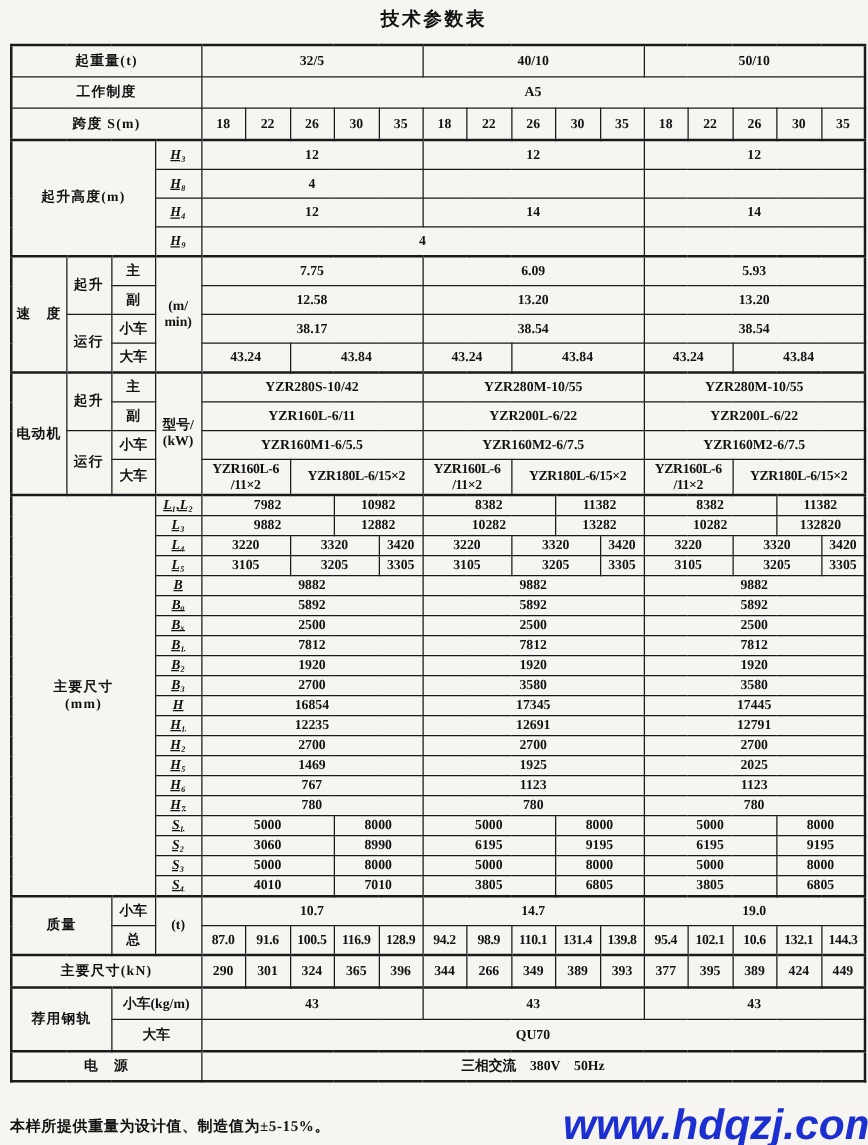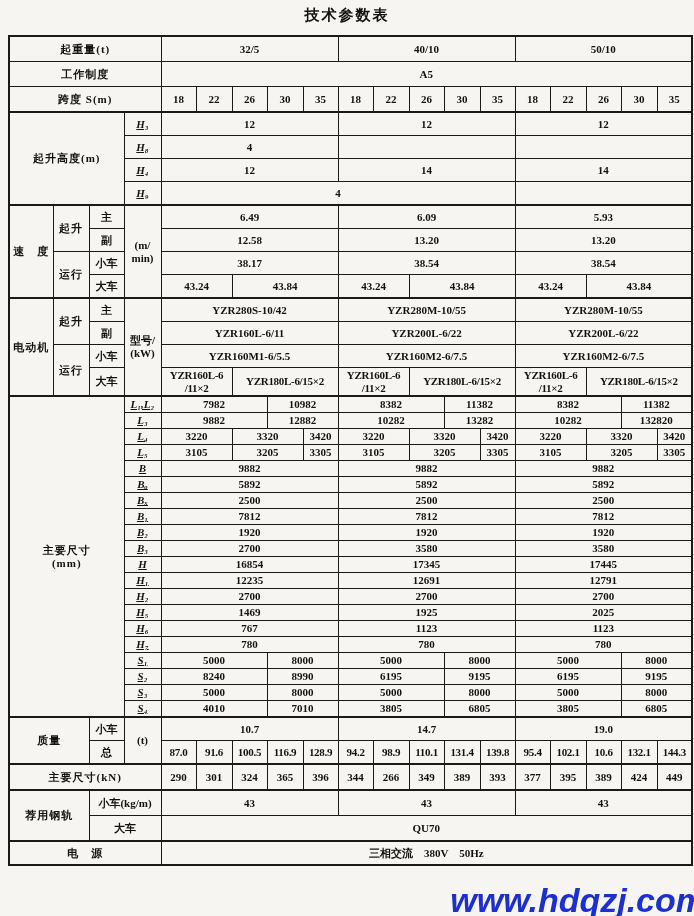--- a/index.html
+++ b/index.html
@@ -131,21 +131,21 @@
           <td class="sub">H₉</td>
           <td colspan="10" class="off">4</td>
           <td colspan="5"></td>
         </tr>
         <tr class="sec">
           <td rowspan="4" class="lbl">速　度</td>
           <td rowspan="2" class="lbl">起升</td>
           <td class="cn">主</td>
           <td rowspan="4" class="unit">(m/
 min)</td>
-          <td colspan="5">6.49</td>
+          <td colspan="5">7.75</td>
           <td colspan="5">6.09</td>
           <td colspan="5">5.93</td>
         </tr>
         <tr>
           <td class="cn">副</td>
           <td colspan="5">12.58</td>
           <td colspan="5">13.20</td>
           <td colspan="5">13.20</td>
         </tr>
         <tr>
@@ -319,21 +319,21 @@
           <td class="sub">S₁</td>
           <td colspan="3">5000</td>
           <td colspan="2">8000</td>
           <td colspan="3">5000</td>
           <td colspan="2">8000</td>
           <td colspan="3">5000</td>
           <td colspan="2">8000</td>
         </tr>
         <tr class="h18">
           <td class="sub">S₂</td>
-          <td colspan="3">8240</td>
+          <td colspan="3">3060</td>
           <td colspan="2">8990</td>
           <td colspan="3">6195</td>
           <td colspan="2">9195</td>
           <td colspan="3">6195</td>
           <td colspan="2">9195</td>
         </tr>
         <tr class="h18">
           <td class="sub">S₃</td>
           <td colspan="3">5000</td>
           <td colspan="2">8000</td>
@@ -406,14 +406,15 @@
           <td colspan="2" class="cn">大车</td>
           <td colspan="15">QU70</td>
         </tr>
         <tr class="sec">
           <td colspan="4" class="lbl">电　源</td>
           <td colspan="15">三相交流　380V　50Hz</td>
         </tr>
       </tbody>
   </table>
 
+  <div class="footer-note">本样所提供重量为设计值、制造值为±5-15%。</div>
   <div class="watermark" style="color: rgb(28, 47, 208);">www.hdqzj.com</div>
 </div>
 
 </body></html>

